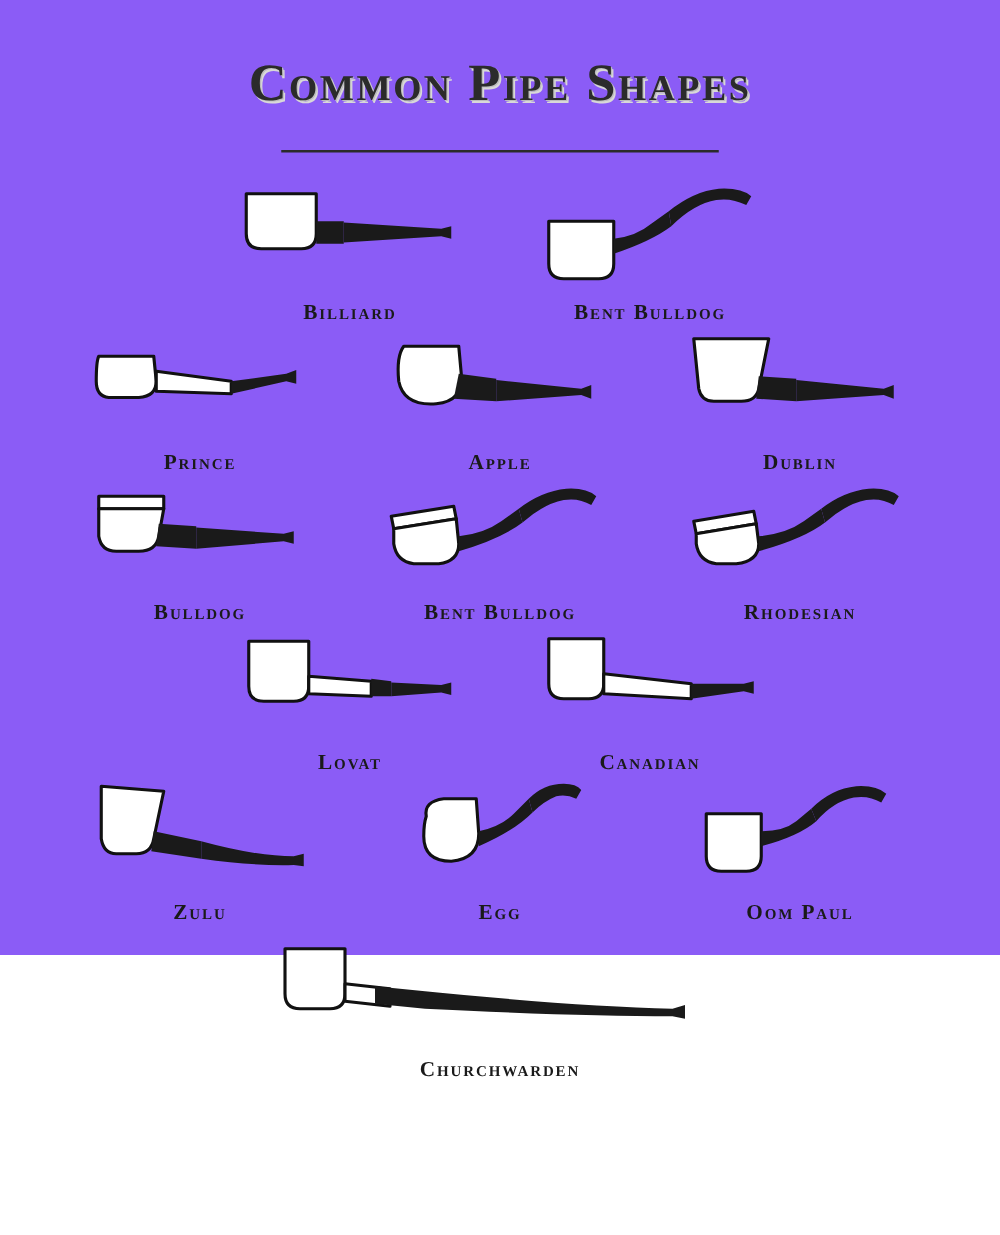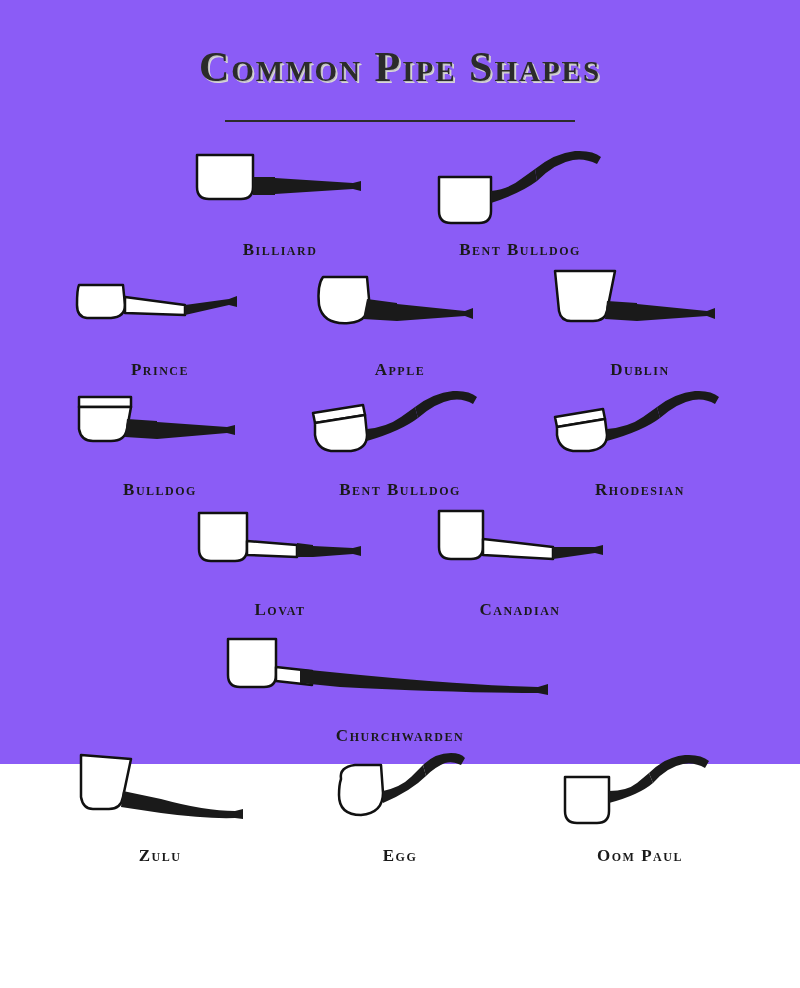--- a/index.html
+++ b/index.html
@@ -216,67 +216,67 @@
             <path d="M14 8 L58 8 L58 44 Q58 56 46 56 L26 56 Q14 56 14 44 Z" fill="#fff" stroke="#111" stroke-width="2.5" stroke-linejoin="round"></path>
             <path d="M58 36 L128 44 L128 56 L58 52 Z" fill="#fff" stroke="#111" stroke-width="2.5" stroke-linejoin="round"></path>
             <path d="M128 44 L170 44 L178 42 L178 52 L170 50 L128 56 Z" fill="#1a1a1a"></path>
           </svg>
         </div>
         <div class="caption">Canadian</div>
       </div>
 
     </div>
 
+    <div class="row">
+
+      <div class="cell">
+        <div class="fig">
+          <svg width="190" height="90" viewBox="0 0 190 90">
+            <path d="M16 6 L66 10 L58 48 Q56 60 44 60 L28 60 Q18 60 16 48 Z" fill="#fff" stroke="#111" stroke-width="2.5" stroke-linejoin="round"></path>
+            <path d="M58 42 L96 50 L96 64 L56 58 Z" fill="#1a1a1a"></path>
+            <path d="M96 50 Q140 62 170 62 L178 60 L178 70 L170 69 Q140 70 96 64 Z" fill="#1a1a1a"></path>
+          </svg>
+        </div>
+        <div class="caption">Zulu</div>
+      </div>
+
+      <div class="cell">
+        <div class="fig">
+          <svg width="190" height="90" viewBox="0 0 190 90">
+            <path d="M36 30 Q34 18 50 16 L76 16 L78 44 Q78 64 56 66 Q34 66 34 46 Q34 36 36 30 Z" fill="#fff" stroke="#111" stroke-width="2.5" stroke-linejoin="round"></path>
+            <path d="M78 42 Q96 38 106 28 L118 16 L121 27 Q106 42 78 54 Z" fill="#1a1a1a"></path>
+            <path d="M118 16 Q130 4 146 4 Q156 4 160 9 L156 16 Q148 12 140 14 Q130 18 121 27 Z" fill="#1a1a1a"></path>
+          </svg>
+        </div>
+        <div class="caption">Egg</div>
+      </div>
+
+      <div class="cell">
+        <div class="fig">
+          <svg width="190" height="90" viewBox="0 0 190 90">
+            <path d="M20 28 L64 28 L64 62 Q64 74 52 74 L32 74 Q20 74 20 62 Z" fill="#fff" stroke="#111" stroke-width="2.5" stroke-linejoin="round"></path>
+            <path d="M64 42 Q82 42 92 34 L104 24 L108 34 Q94 46 64 54 Z" fill="#1a1a1a"></path>
+            <path d="M104 24 Q120 8 140 6 Q156 5 164 12 L160 19 Q150 13 138 15 Q122 18 108 34 Z" fill="#1a1a1a"></path>
+          </svg>
+        </div>
+        <div class="caption">Oom Paul</div>
+      </div>
+
+    </div>
+
     <div class="row row-last">
 
       <div class="cell">
         <div class="fig">
           <svg width="360" height="90" viewBox="0 0 360 90">
             <path d="M8 10 L56 10 L56 46 Q56 58 44 58 L20 58 Q8 58 8 46 Z" fill="#fff" stroke="#111" stroke-width="2.5" stroke-linejoin="round"></path>
             <path d="M56 38 L92 42 L92 56 L56 52 Z" fill="#fff" stroke="#111" stroke-width="2.5" stroke-linejoin="round"></path>
             <path d="M80 40 L120 44 L120 58 L80 54 Z" fill="#1a1a1a"></path>
             <path d="M120 44 Q240 56 318 58 L328 55 L328 66 L318 64 Q240 64 120 58 Z" fill="#1a1a1a"></path>
           </svg>
         </div>
         <div class="caption">Churchwarden</div>
       </div>
 
     </div>
 
-    <div class="row">
-
-      <div class="cell">
-        <div class="fig">
-          <svg width="190" height="90" viewBox="0 0 190 90">
-            <path d="M16 6 L66 10 L58 48 Q56 60 44 60 L28 60 Q18 60 16 48 Z" fill="#fff" stroke="#111" stroke-width="2.5" stroke-linejoin="round"></path>
-            <path d="M58 42 L96 50 L96 64 L56 58 Z" fill="#1a1a1a"></path>
-            <path d="M96 50 Q140 62 170 62 L178 60 L178 70 L170 69 Q140 70 96 64 Z" fill="#1a1a1a"></path>
-          </svg>
-        </div>
-        <div class="caption">Zulu</div>
-      </div>
-
-      <div class="cell">
-        <div class="fig">
-          <svg width="190" height="90" viewBox="0 0 190 90">
-            <path d="M36 30 Q34 18 50 16 L76 16 L78 44 Q78 64 56 66 Q34 66 34 46 Q34 36 36 30 Z" fill="#fff" stroke="#111" stroke-width="2.5" stroke-linejoin="round"></path>
-            <path d="M78 42 Q96 38 106 28 L118 16 L121 27 Q106 42 78 54 Z" fill="#1a1a1a"></path>
-            <path d="M118 16 Q130 4 146 4 Q156 4 160 9 L156 16 Q148 12 140 14 Q130 18 121 27 Z" fill="#1a1a1a"></path>
-          </svg>
-        </div>
-        <div class="caption">Egg</div>
-      </div>
-
-      <div class="cell">
-        <div class="fig">
-          <svg width="190" height="90" viewBox="0 0 190 90">
-            <path d="M20 28 L64 28 L64 62 Q64 74 52 74 L32 74 Q20 74 20 62 Z" fill="#fff" stroke="#111" stroke-width="2.5" stroke-linejoin="round"></path>
-            <path d="M64 42 Q82 42 92 34 L104 24 L108 34 Q94 46 64 54 Z" fill="#1a1a1a"></path>
-            <path d="M104 24 Q120 8 140 6 Q156 5 164 12 L160 19 Q150 13 138 15 Q122 18 108 34 Z" fill="#1a1a1a"></path>
-          </svg>
-        </div>
-        <div class="caption">Oom Paul</div>
-      </div>
-
-    </div>
-
   </div>
 </div>
 
 </body></html>

